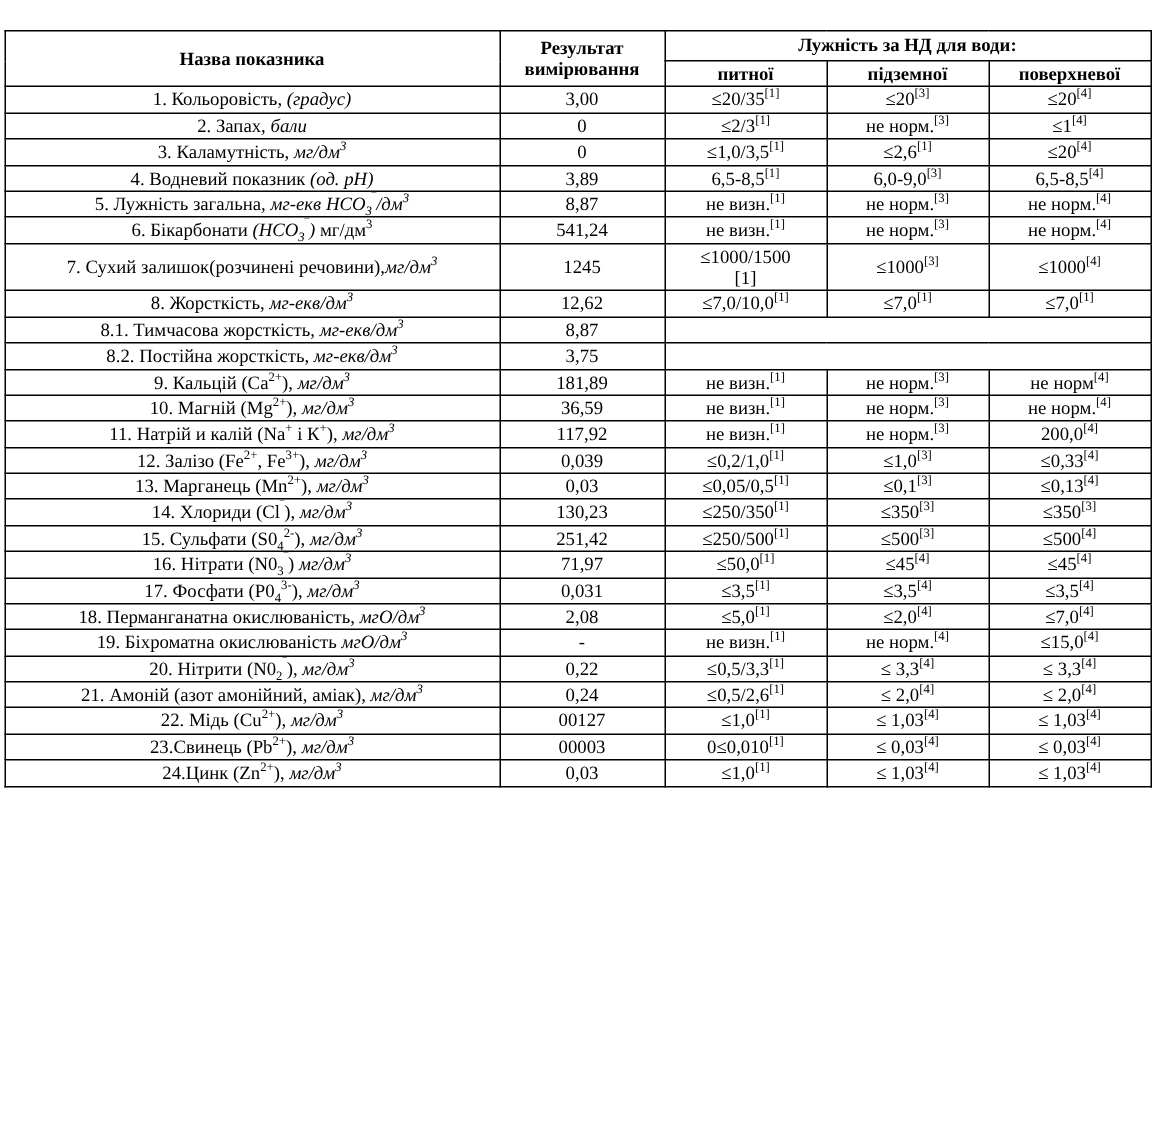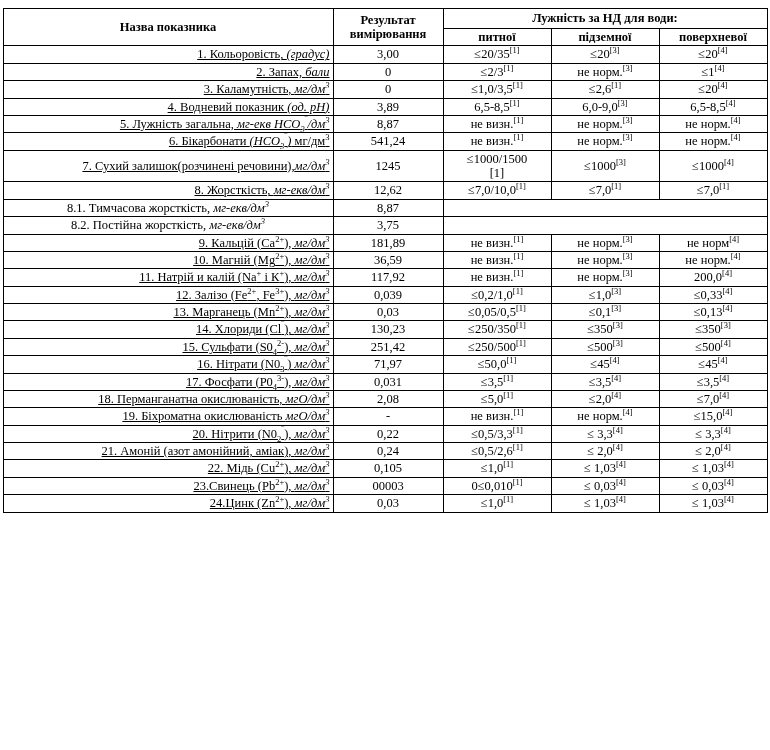--- a/index.html
+++ b/index.html
@@ -14,21 +14,21 @@
   }
   .sheet {
     width: 770px;
     min-height: 750px;
     box-sizing: border-box;
     padding: 4px 2px 0 2px;
   }
   table.water {
     border-collapse: collapse;
     width: 764px;
-    margin: 4px auto;
+    margin: 16px auto;
     table-layout: fixed;
   }
   table.water td, table.water th {
     border: 1px solid #000;
     padding: 1px 3px;
     vertical-align: middle;
     font-size: 12.5px;
     line-height: 1.15;
   }
   th.hdr {
@@ -37,24 +37,23 @@
     font-size: 13px;
     padding: 3px 2px;
   }
   col.c-name  { width: 330px; }
   col.c-res   { width: 110px; }
   col.c-n1    { width: 108px; }
   col.c-n2    { width: 108px; }
   col.c-n3    { width: 108px; }
 
   td.name {
-    text-align: right;
+    text-align: center;
     padding-left: 6px;
     font-size: 12.5px;
-    text-decoration: underline;
   }
   td.res {
     text-align: center;
     font-weight: normal;
     font-size: 13px;
   }
   td.norm {
     text-align: center;
     font-size: 12px;
   }
@@ -249,21 +248,21 @@
         </tr>
         <tr>
           <td class="name">21. Амоній (азот амонійний, аміак), <span class="it">мг/дм<sup>3</sup></span></td>
           <td class="res">0,24</td>
           <td class="norm">≤0,5/2,6<sup>[1]</sup></td>
           <td class="norm">≤ 2,0<sup>[4]</sup></td>
           <td class="norm">≤ 2,0<sup>[4]</sup></td>
         </tr>
         <tr>
           <td class="name">22. Мідь (Сu<sup>2+</sup>), <span class="it">мг/дм<sup>3</sup></span></td>
-          <td class="res">0,105</td>
+          <td class="res">00127</td>
           <td class="norm">≤1,0<sup>[1]</sup></td>
           <td class="norm">≤ 1,03<sup>[4]</sup></td>
           <td class="norm">≤ 1,03<sup>[4]</sup></td>
         </tr>
         <tr>
           <td class="name">23.Свинець (Pb<sup>2+</sup>), <span class="it">мг/дм<sup>3</sup></span></td>
           <td class="res">00003</td>
           <td class="norm">0≤0,010<sup>[1]</sup></td>
           <td class="norm">≤ 0,03<sup>[4]</sup></td>
           <td class="norm">≤ 0,03<sup>[4]</sup></td>

